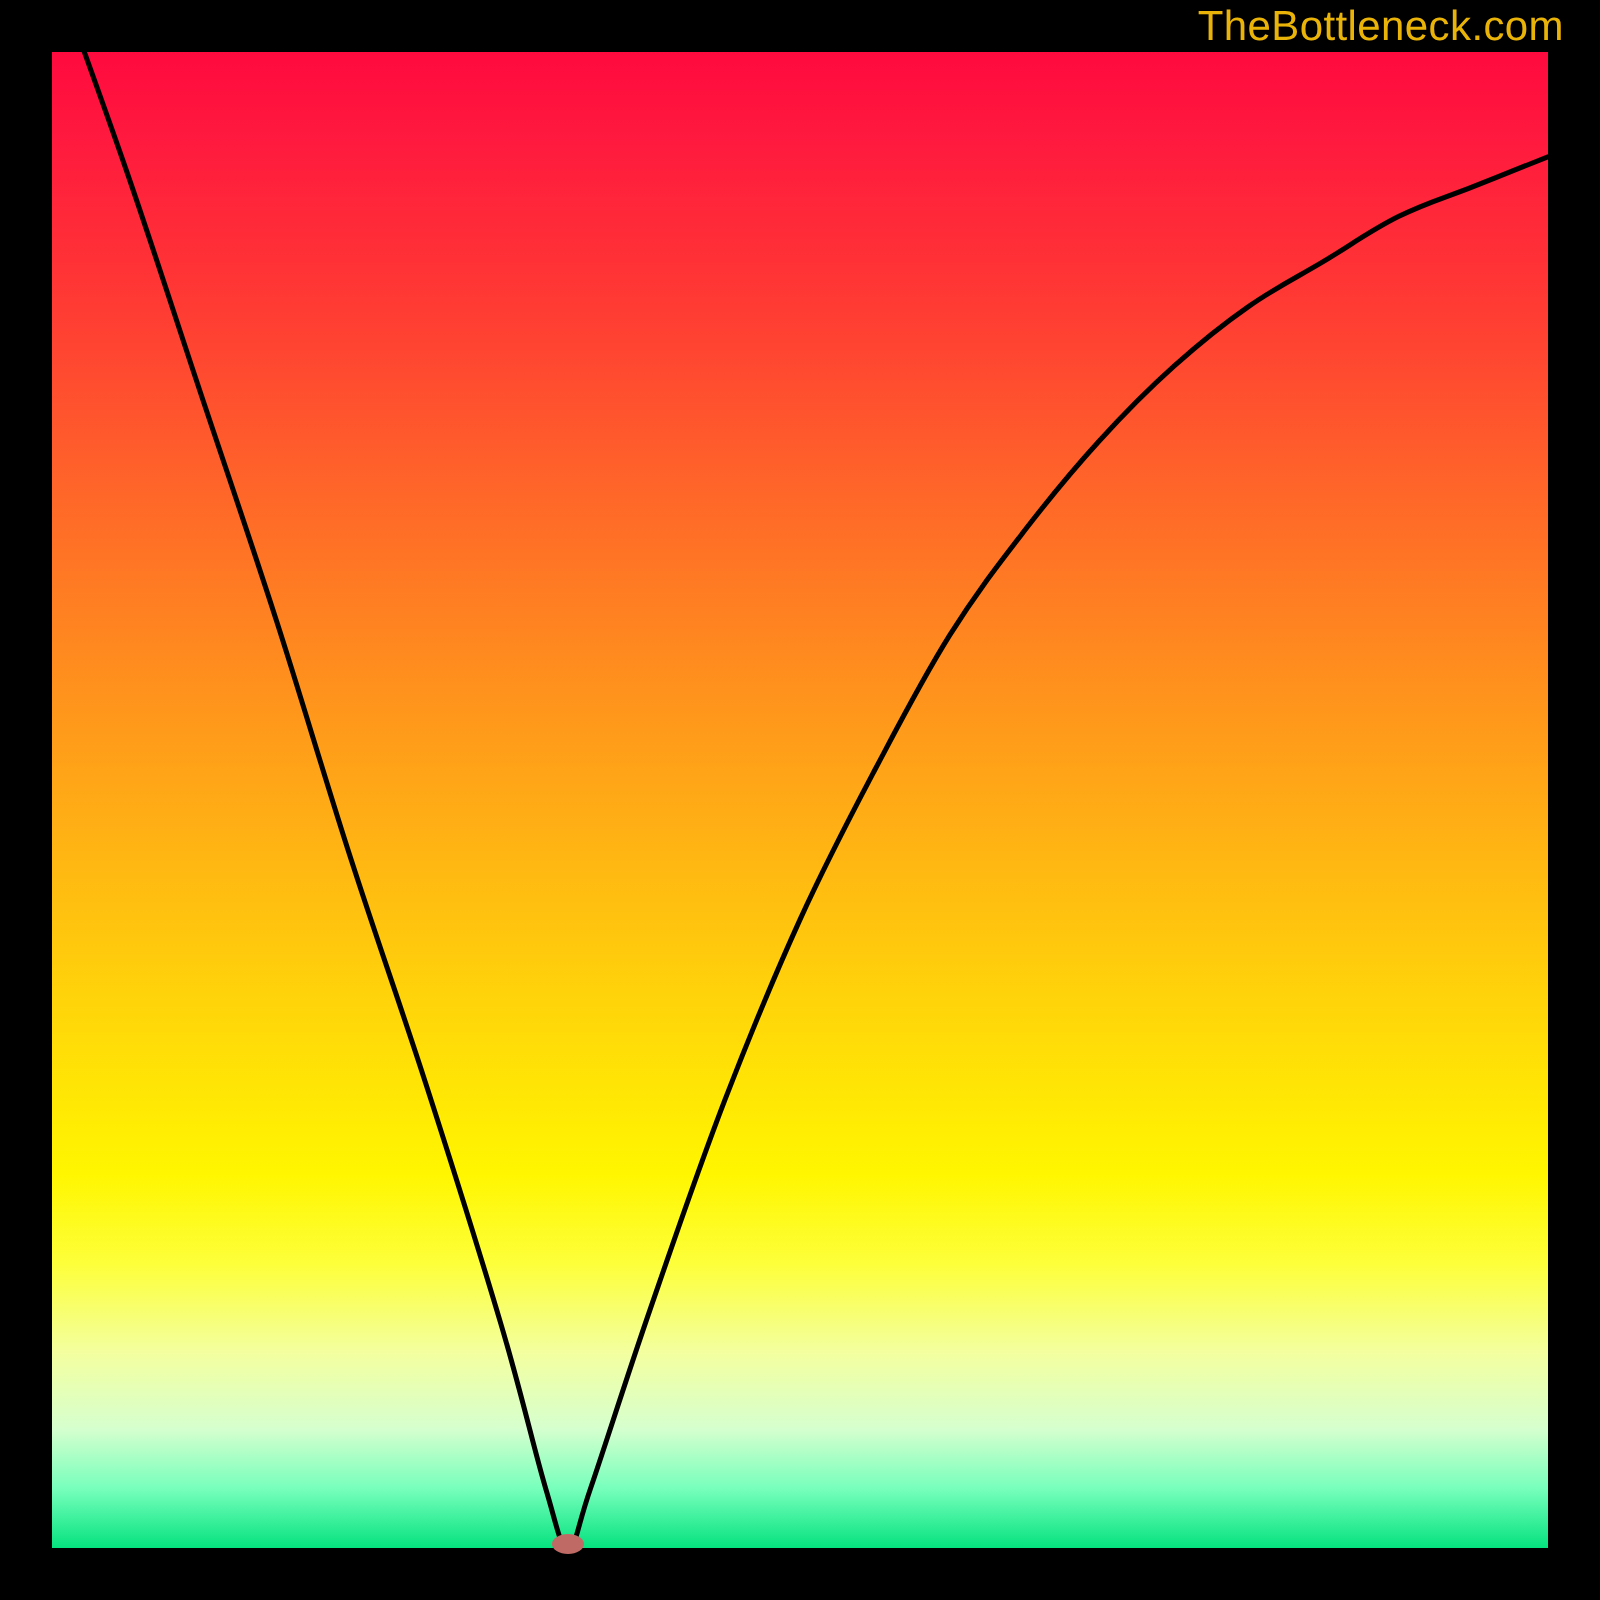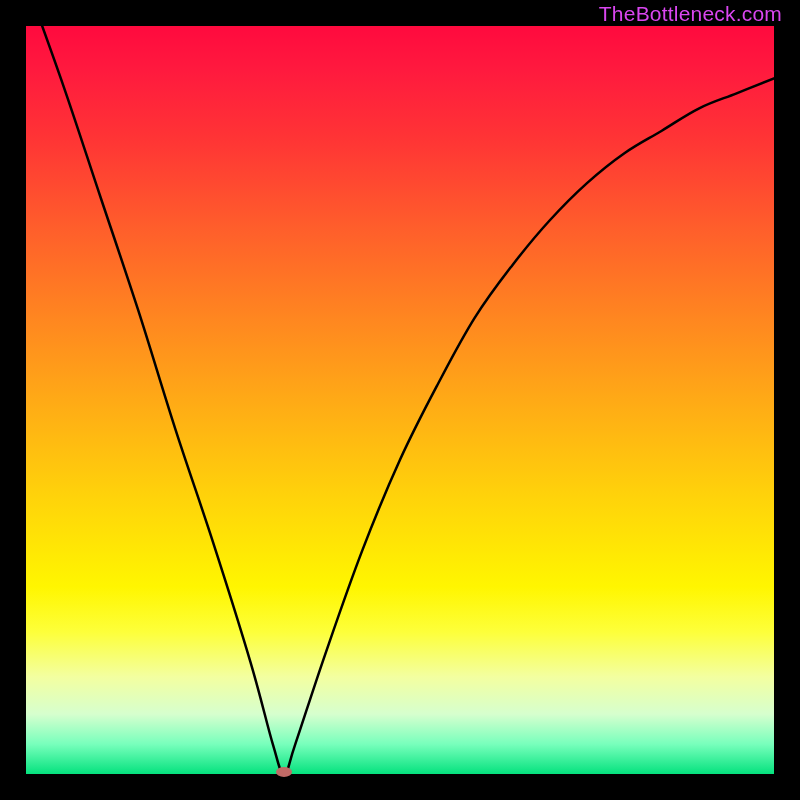--- a/index.html
+++ b/index.html
@@ -33,21 +33,21 @@
       #fdff3a 81%,
       #f3ffa0 87%,
       #d6ffce 92%,
       #78ffbc 96%,
       #05e27e 100%);
   }
   .watermark {
     position: absolute;
     top: 2px;
     right: 18px;
-    color: #d946ef;
+    color: #eab308;
     font-size: 21px;
     font-weight: 500;
     letter-spacing: 0.2px;
     font-family: Arial, sans-serif;
   }
   svg.curve {
     position: absolute;
     top: 0; left: 0;
     width: 748px; height: 748px;
   }

